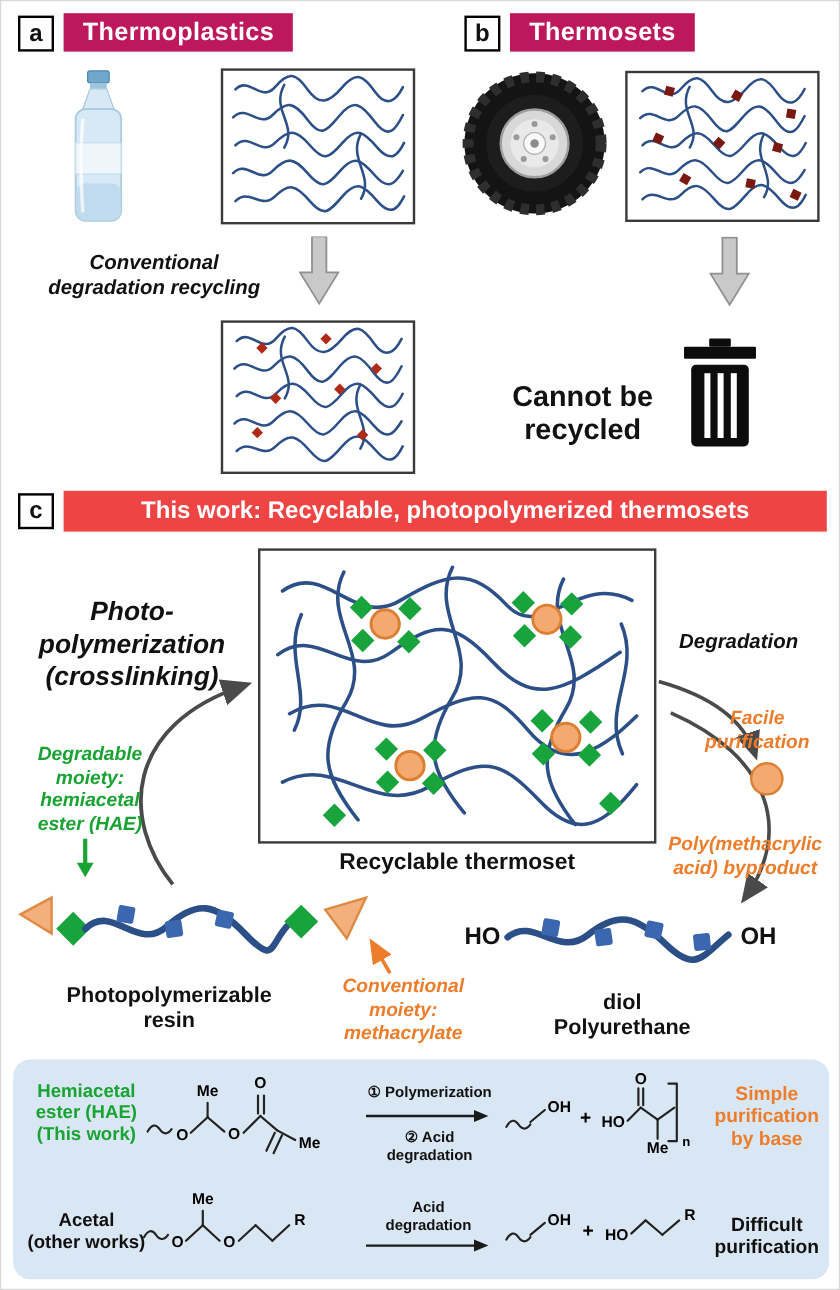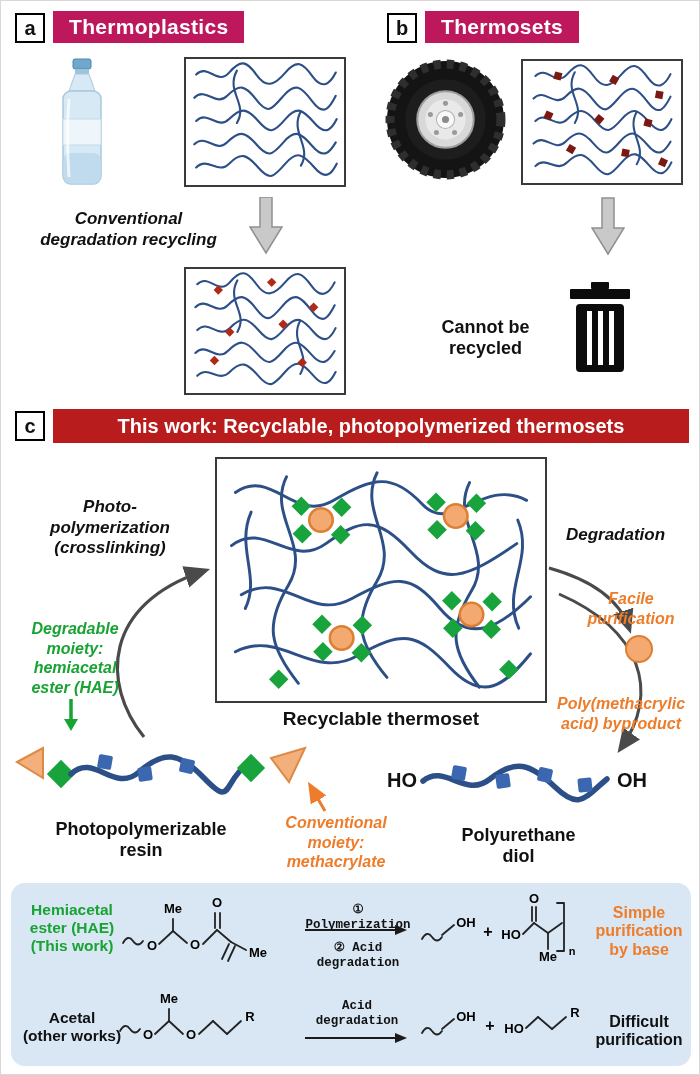--- a/index.html
+++ b/index.html
@@ -2,30 +2,30 @@
 <html><head>
 <meta charset="utf-8">
 <style>
   html,body{margin:0;padding:0;background:#fff;}
   .canvas{position:relative;width:700px;height:1075px;background:#fff;overflow:hidden;
           font-family:"Liberation Sans",sans-serif;color:#111;box-sizing:border-box;border:1px solid #d8d8d8;}
   .abs{position:absolute;}
   .tag-box{width:30px;height:30px;border:2.5px solid #000;background:#fff;display:flex;
            align-items:center;justify-content:center;font-weight:bold;font-size:20px;box-sizing:border-box;}
   .hdr{background:#be185d;color:#fff;font-weight:bold;font-size:21px;padding:4px 16px;display:inline-block;letter-spacing:.3px;}
-  .hdr-green{background:#b91c1c;color:#fff;font-weight:bold;font-size:20px;height:34px;line-height:34px;text-align:center;}
+  .hdr-green{background:#ef4444;color:#fff;font-weight:bold;font-size:20px;height:34px;line-height:34px;text-align:center;}
   .chain-box{border:2px solid #3a3a3a;background:#fff;box-sizing:border-box;}
   .ital{font-style:italic;font-weight:bold;text-align:center;line-height:1.22;}
   .caption{font-weight:bold;text-align:center;line-height:1.15;}
   .green-t{color:#18a333;}
   .orange-t{color:#ed7d2b;}
   ul.bullets{margin:0;padding-left:20px;list-style:disc;}
   ul.bullets li{font-size:17px;font-weight:600;margin-bottom:8px;}
   .bottom-panel{background:#d9e6f3;border-radius:14px;}
-  .chem-label{font-size:12.5px;font-weight:600;text-align:center;line-height:1.2;font-family:Liberation Mono, monospace;}
+  .chem-label{font-size:12.5px;font-weight:600;text-align:center;line-height:1.2;}
   svg{display:block;}
 </style>
 </head>
 <body>
 
 <div class="canvas">
 
   <div class="abs tag-box" style="left:14px;top:12px;">
     <span>a</span>
   </div>
@@ -129,21 +129,21 @@
         <rect x="-4" y="-4" width="8" height="8" transform="translate(106,98) rotate(10)"></rect>
         <rect x="-4" y="-4" width="8" height="8" transform="translate(146,108) rotate(25)"></rect>
       </g>
     </svg>
   </div>
 
   <svg class="abs" style="left:590px;top:196px;" width="34" height="60" viewBox="0 0 34 58">
     <polygon points="11,0 23,0 23,30 33,30 17,56 1,30 11,30" fill="#c9c9c9" stroke="#909090" stroke-width="1.5"></polygon>
   </svg>
 
-  <div class="abs caption" style="left:412px;top:316px;width:145px;font-size:18px;">
+  <div class="abs caption" style="left:412px;top:316px;width:145px;font-size:24px;">
     <div>Cannot be</div>
     <div>recycled</div>
   </div>
 
   <svg class="abs" style="left:566px;top:280px;" width="66" height="94" viewBox="0 0 66 92">
     <rect x="24" y="0" width="18" height="7" rx="1" fill="#0c0c0c"></rect>
     <rect x="3" y="7" width="60" height="10" rx="1" fill="#0c0c0c"></rect>
     <rect x="9" y="22" width="48" height="68" rx="4" fill="#0c0c0c"></rect>
     <rect x="20" y="29" width="5" height="54" fill="#ffffff"></rect>
     <rect x="31" y="29" width="5" height="54" fill="#ffffff"></rect>
@@ -196,21 +196,21 @@
           <rect x="-7" y="-7" width="14" height="14" fill="#18a33c" transform="translate(-19,14) rotate(45)"></rect>
           <rect x="-7" y="-7" width="14" height="14" fill="#18a33c" transform="translate(20,15) rotate(45)"></rect>
           <circle r="12" fill="#f4a971" stroke="#dd7f33" stroke-width="2.5"></circle>
         </g>
         <rect x="-7" y="-7" width="14" height="14" fill="#18a33c" transform="translate(62,224) rotate(45)"></rect>
         <rect x="-7" y="-7" width="14" height="14" fill="#18a33c" transform="translate(296,214) rotate(45)"></rect>
       </g>
     </svg>
   </div>
 
-  <div class="abs ital" style="left:24px;top:496px;width:170px;font-size:17px;">
+  <div class="abs ital" style="left:24px;top:496px;width:170px;font-size:22px;">
     <div>Photo-</div>
     <div>polymerization</div>
     <div>(crosslinking)</div>
   </div>
 
   <svg class="abs" style="left:88px;top:548px;" width="130" height="195" viewBox="0 0 130 195">
     <defs>
       <marker id="ahL" markerWidth="9" markerHeight="8" refX="6" refY="3.5" orient="auto">
         <path d="M0,0 L8,3.5 L0,7 z" fill="#4a4a4a"></path>
       </marker>
@@ -291,22 +291,22 @@
     <text x="4" y="38" font-size="20" font-weight="bold" fill="#111">HO</text>
     <path d="M40,32 C62,14 82,50 107,30 S147,14 172,38 S202,48 224,30" stroke="#2c4f87" stroke-width="5.5" fill="none" stroke-linecap="round"></path>
     <rect x="-7" y="-7" width="14" height="14" rx="2" fill="#3a67b0" transform="translate(76,24) rotate(10)"></rect>
     <rect x="-7" y="-7" width="14" height="14" rx="2" fill="#3a67b0" transform="translate(120,32) rotate(-8)"></rect>
     <rect x="-7" y="-7" width="14" height="14" rx="2" fill="#3a67b0" transform="translate(162,26) rotate(12)"></rect>
     <rect x="-7" y="-7" width="14" height="14" rx="2" fill="#3a67b0" transform="translate(202,36) rotate(-6)"></rect>
     <text x="234" y="38" font-size="20" font-weight="bold" fill="#111">OH</text>
   </svg>
 
   <div class="abs caption" style="left:430px;top:824px;width:175px;font-size:18px;">
+    <div>diol</div>
     <div>Polyurethane</div>
-    <div>diol</div>
   </div>
 
   <div class="abs bottom-panel" style="left:10px;top:882px;width:680px;height:183px;"></div>
 
   <div class="abs caption green-t" style="left:20px;top:900px;width:102px;font-size:15.5px;">
     <div>Hemiacetal</div>
     <div>ester (HAE)</div>
     <div>(This work)</div>
   </div>
 

